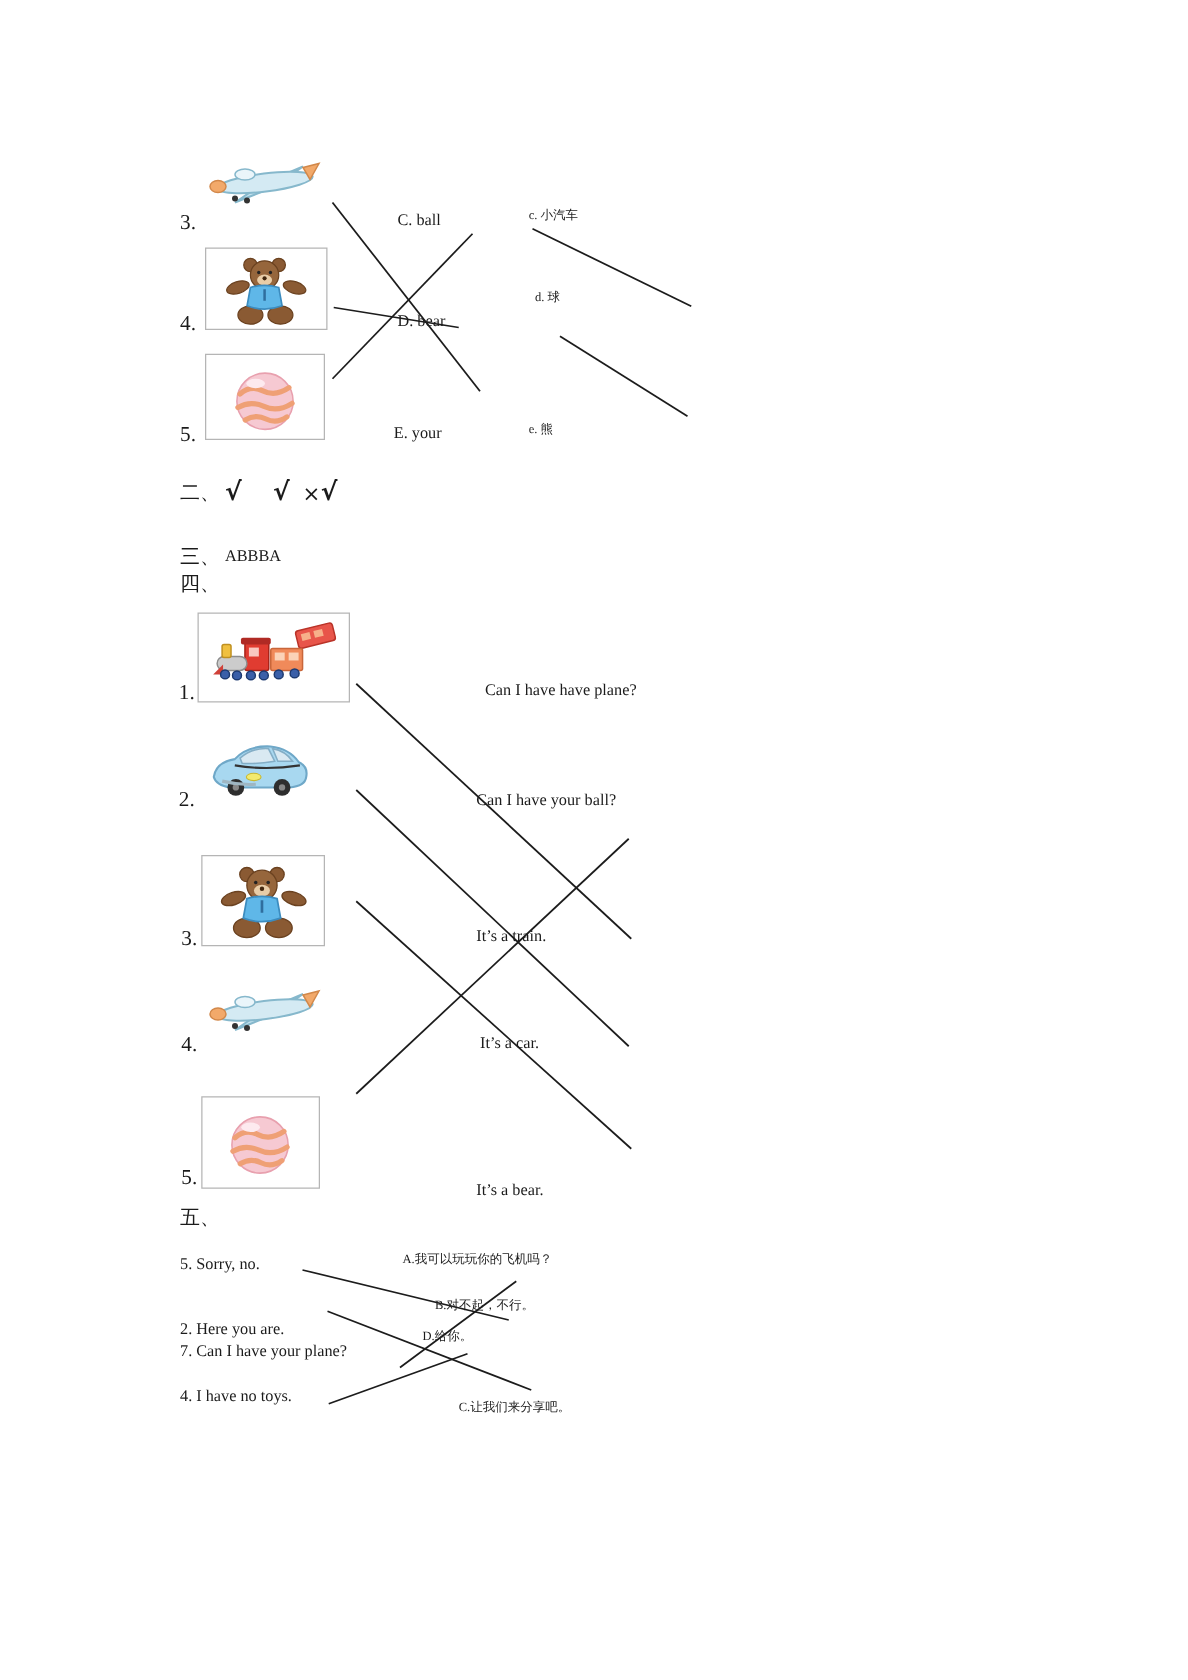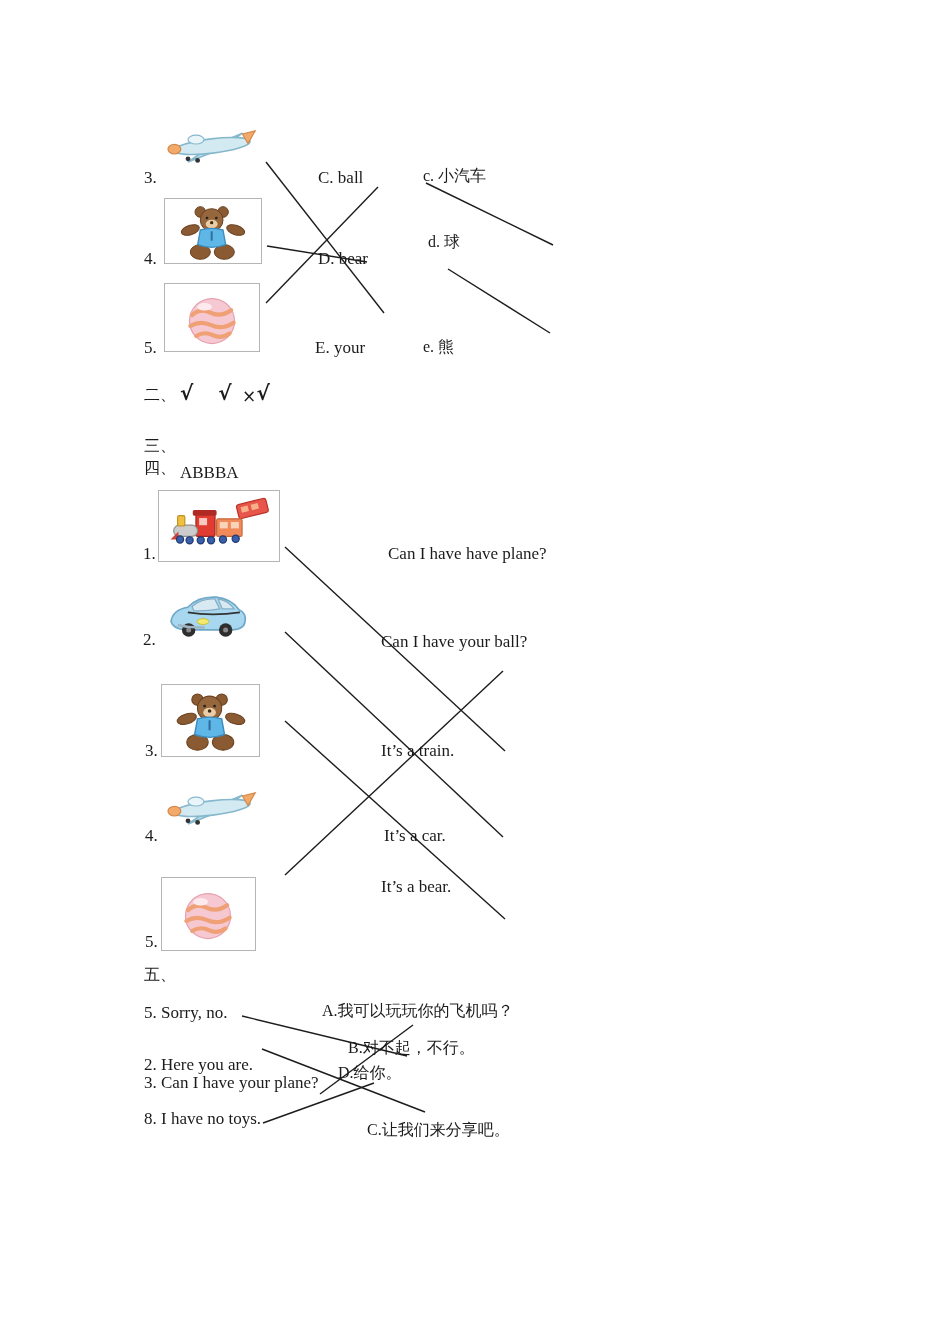--- a/index.html
+++ b/index.html
@@ -2,22 +2,22 @@
 <html><head>
 <meta charset="utf-8">
 <style>
   html,body{margin:0;padding:0;background:#e8e8e8;}
   #page{
     position:relative;width:950px;height:1344px;margin:0 auto;
     background:#ffffff;overflow:hidden;
     font-family:"Liberation Serif","DejaVu Serif",serif;
     color:#1b1b1b;
   }
-  .t{position:absolute;white-space:nowrap;font-size:17px;line-height:1.05;z-index:2;}
-  .zh{font-size:16px;}
+  .t{position:absolute;white-space:nowrap;font-size:13px;line-height:1.05;z-index:2;}
+  .zh{font-size:10px;}
   .num{font-size:17px;}
   .seclabel{font-size:16px;}
   .checks{
     position:absolute;z-index:2;font-family:"DejaVu Sans",sans-serif;
     font-weight:700;font-style:italic;font-size:20px;letter-spacing:9px;line-height:1;
   }
   .cross{position:absolute;z-index:2;font-family:"DejaVu Sans",sans-serif;font-size:17px;line-height:1;}
   .imgbox{position:absolute;border:1px solid #b5b5b5;background:#fff;z-index:1;box-sizing:border-box;}
   svg.icon{position:absolute;z-index:1;}
   #lines{position:absolute;left:0;top:0;width:950px;height:1344px;z-index:5;pointer-events:none;}
@@ -136,21 +136,21 @@
   </div>
   <span class="t num" style="left:144px;top:339px">5.</span>
   <span class="t" style="left:315px;top:339px">E. your</span>
   <span class="t zh" style="left:423px;top:339px">e. 熊</span>
 
   <span class="t seclabel" style="left:144px;top:387px">二、</span>
   <span class="checks" style="left:180px;top:383px">√ √ √</span>
   <span class="cross" style="left:242px;top:388px">×</span>
 
   <span class="t seclabel" style="left:144px;top:438px">三、</span>
-  <span class="t" style="left:180px;top:464px">ABBBA</span>
+  <span class="t" style="left:180px;top:438px">ABBBA</span>
 
   <span class="t seclabel" style="left:144px;top:460px">四、</span>
 
   <div class="imgbox" style="left:158px;top:490px;width:122px;height:72px">
     <svg class="icon" style="left:4px;top:4px;width:112px;height:62px">
         <use href="#sym-train"></use>
       </svg>
   </div>
   <span class="t num" style="left:143px;top:545px">1.</span>
   <span class="t" style="left:388px;top:545px">Can I have have plane?</span>
@@ -174,29 +174,29 @@
     </svg>
   <span class="t num" style="left:145px;top:827px">4.</span>
   <span class="t" style="left:384px;top:827px">It’s a car.</span>
 
   <div class="imgbox" style="left:161px;top:877px;width:95px;height:74px">
     <svg class="icon" style="left:20px;top:13px;width:52px;height:50px">
         <use href="#sym-ball"></use>
       </svg>
   </div>
   <span class="t num" style="left:145px;top:933px">5.</span>
-  <span class="t" style="left:381px;top:878px">It’s a bear.</span>
+  <span class="t" style="left:381px;top:945px">It’s a bear.</span>
 
   <span class="t seclabel" style="left:144px;top:967px">五、</span>
 
   <span class="t" style="left:144px;top:1004px">5. Sorry, no.</span>
   <span class="t zh" style="left:322px;top:1003px">A.我可以玩玩你的飞机吗？</span>
 
   <span class="t" style="left:144px;top:1056px">2. Here you are.</span>
   <span class="t zh" style="left:348px;top:1040px">B.对不起，不行。</span>
 
-  <span class="t" style="left:144px;top:1074px">3. Can I have your plane?</span>
+  <span class="t" style="left:144px;top:1074px">7. Can I have your plane?</span>
   <span class="t zh" style="left:367px;top:1122px">C.让我们来分享吧。</span>
 
-  <span class="t" style="left:144px;top:1110px">8. I have no toys.</span>
+  <span class="t" style="left:144px;top:1110px">4. I have no toys.</span>
   <span class="t zh" style="left:338px;top:1065px">D.给你。</span>
 
 </div>
 
 </body></html>

